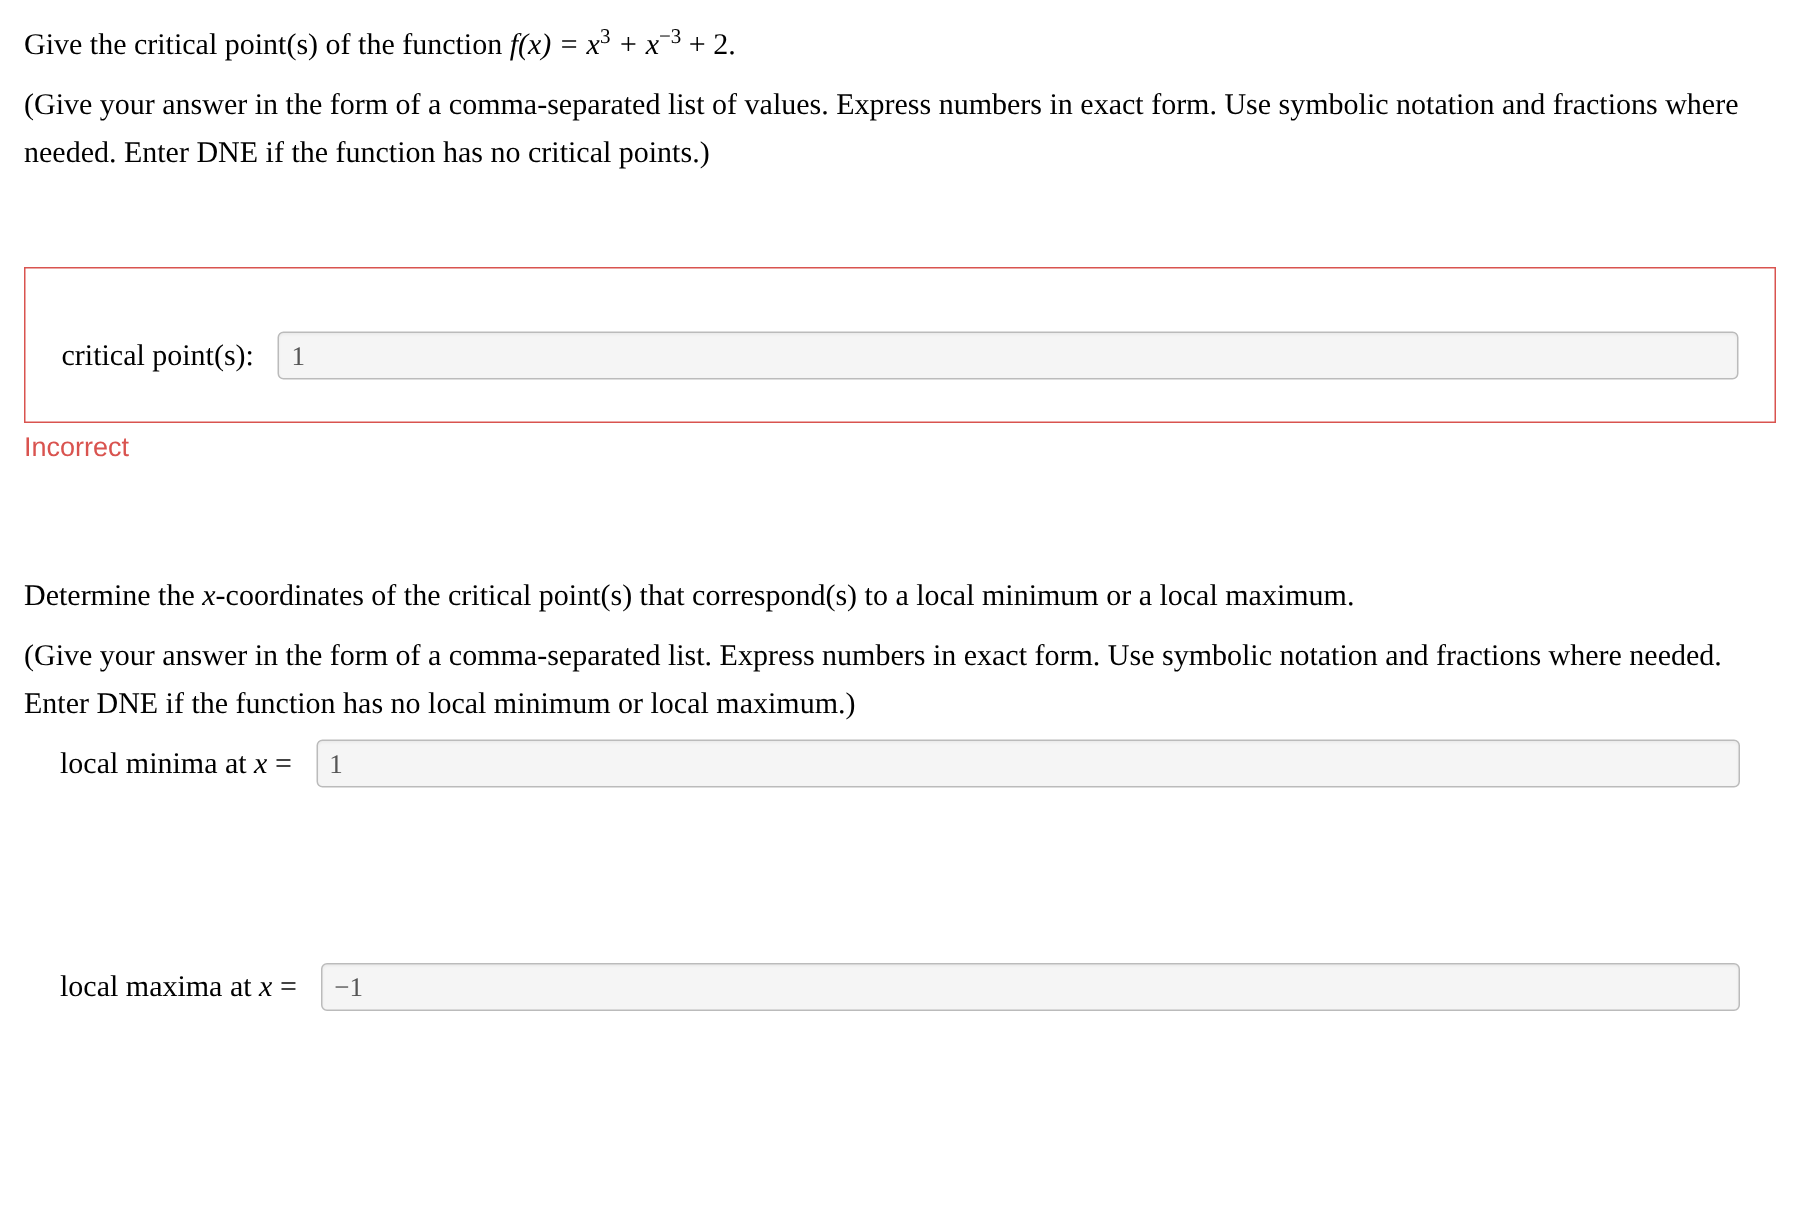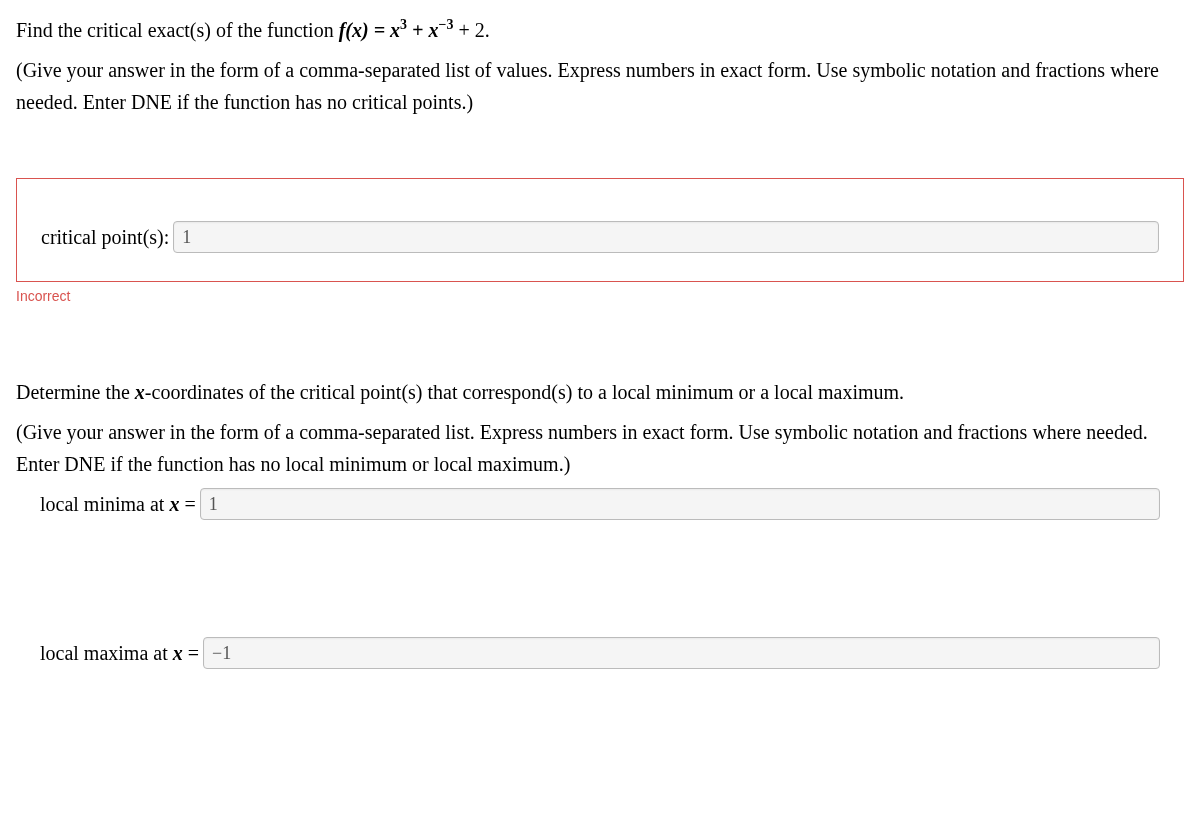--- a/index.html
+++ b/index.html
@@ -12,76 +12,75 @@
     width: 1200px;
     box-sizing: border-box;
   }
   .problem-text {
     line-height: 1.6;
     margin-bottom: 8px;
   }
   .math-var {
     font-style: italic;
     font-family: 'Times New Roman', serif;
-    font-weight: bold;
   }
   .sup {
     font-size: 0.7em;
     vertical-align: super;
     font-style: normal;
   }
   .answer-box {
     border: 1.5px solid #d9534f;
     margin-top: 60px;
     padding: 42px 24px 28px 24px;
   }
   .answer-row {
     display: flex;
     align-items: center;
-    gap: 4px;
+    gap: 16px;
   }
   .answer-label {
     font-size: 20px;
     white-space: nowrap;
   }
   .answer-input {
     flex: 1;
     height: 30px;
     border: 1px solid #bbb;
     border-radius: 4px;
     background: #f5f5f5;
     font-family: 'Times New Roman', serif;
     font-size: 18px;
     padding: 0 8px;
     color: #555;
     box-shadow: inset 0 1px 2px rgba(0,0,0,0.05);
   }
   .feedback {
     color: #d9534f;
     font-family: Arial, sans-serif;
-    font-size: 14px;
+    font-size: 18px;
     margin-top: 6px;
     margin-bottom: 50px;
   }
   .section-gap {
     margin-top: 72px;
   }
   .plain-row-container {
     padding: 0 24px;
   }
   .plain-row-container2 {
     padding: 2px 24px;
     margin-top: 115px;
   }
 </style>
 </head>
 <body>
 
 <div class="problem-text">
-  <span>Find the critical exact(s) of the function </span><span class="math-var"><span>f(x) = x</span><span class="sup">3</span><span> + x</span><span class="sup">−3</span></span><span> + 2.</span>
+  <span>Give the critical point(s) of the function </span><span class="math-var"><span>f(x) = x</span><span class="sup">3</span><span> + x</span><span class="sup">−3</span></span><span> + 2.</span>
 </div>
 
 <div class="problem-text">(Give your answer in the form of a comma-separated list of values. Express numbers in exact form. Use symbolic notation and fractions where needed. Enter DNE if the function has no critical points.)</div>
 
 <div class="answer-box">
   <div class="answer-row">
     <span class="answer-label">critical point(s):</span>
     <input class="answer-input" type="text" value="1" style="">
   </div>
 </div>

